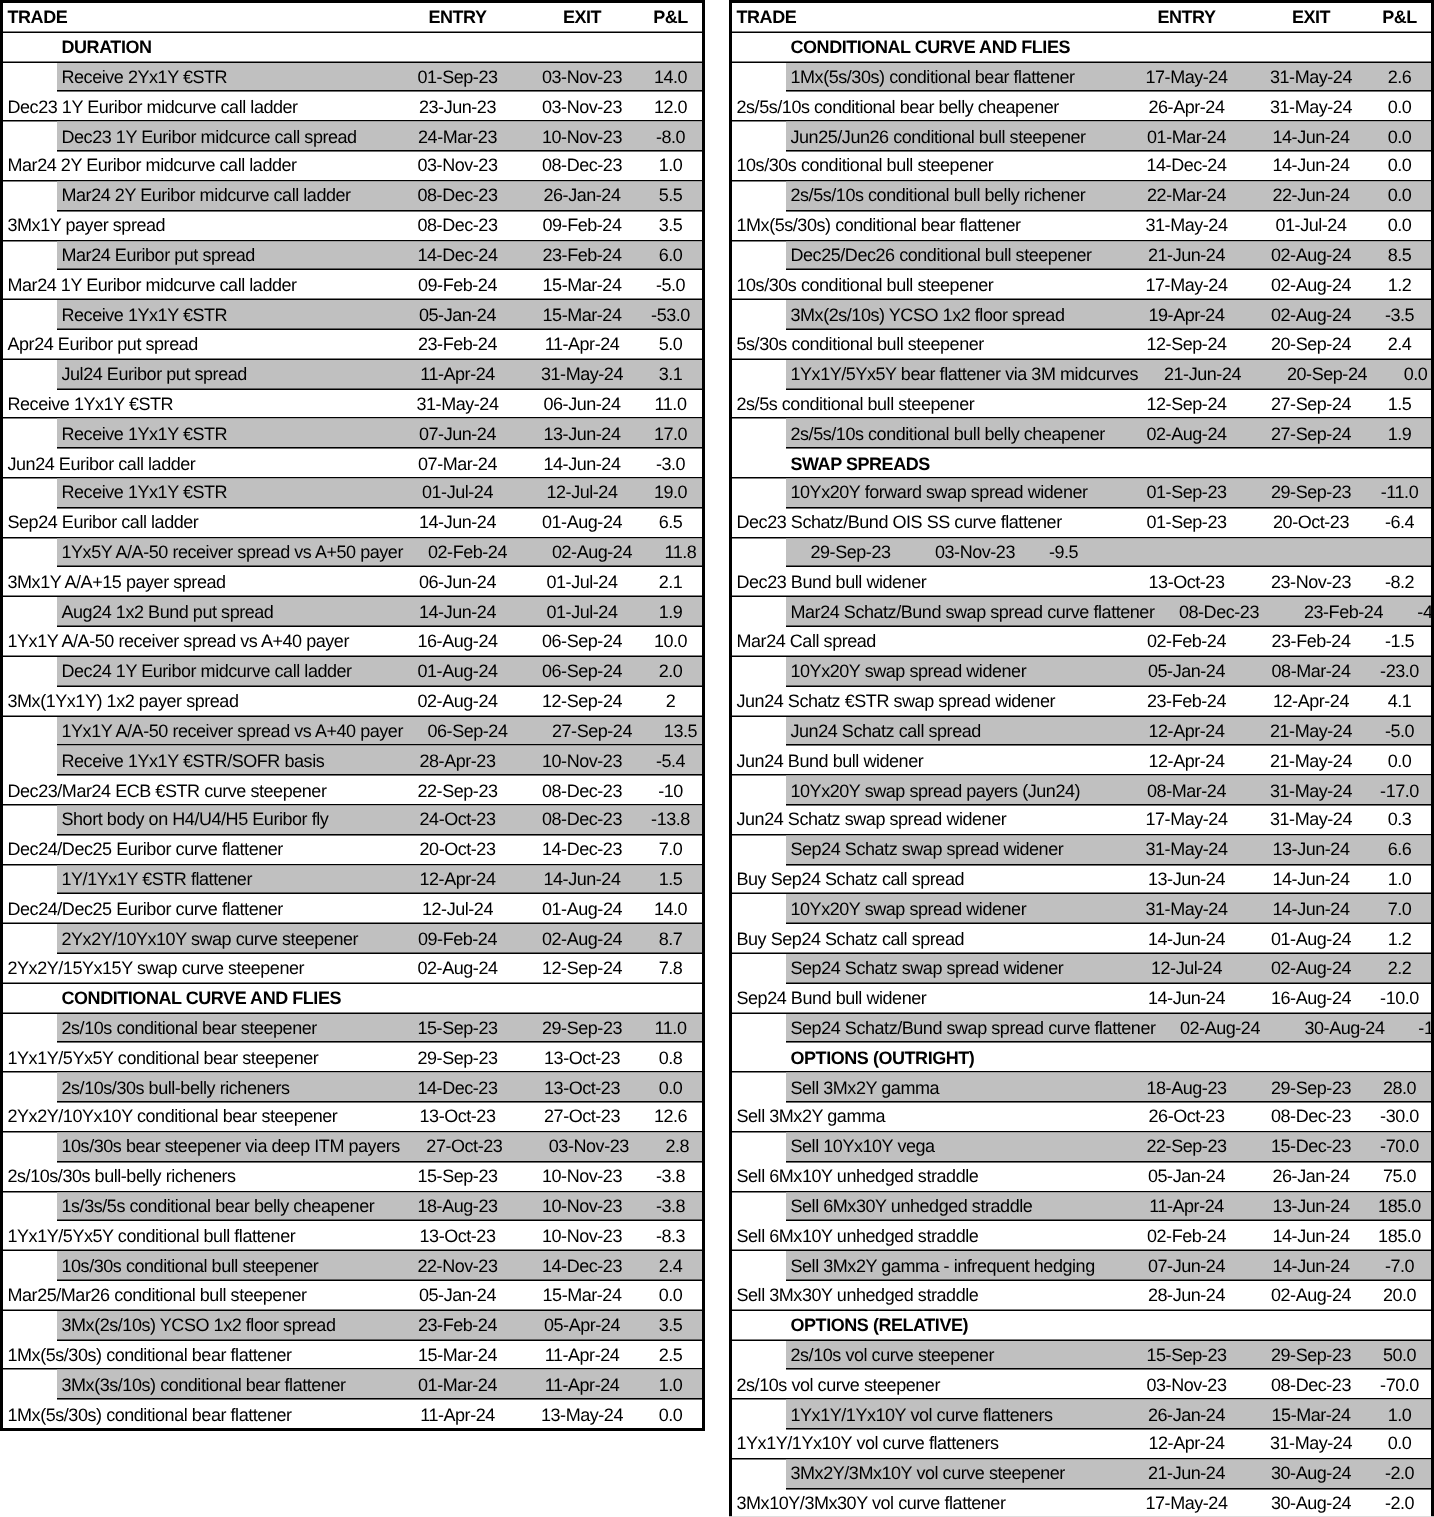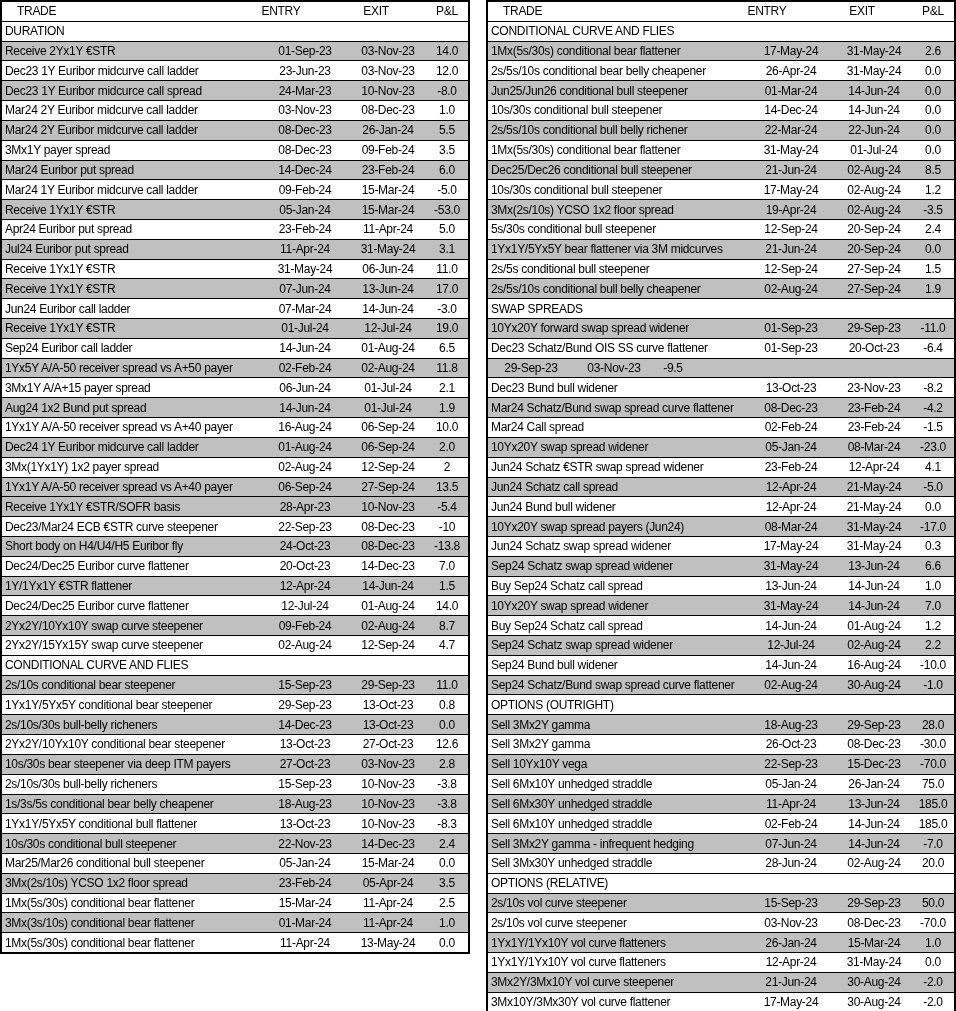--- a/index.html
+++ b/index.html
@@ -25,29 +25,29 @@
   .row{
     display:flex;
     align-items:center;
     height:18.82px;
     border-bottom:1px solid #000;
     box-sizing:content-box;
     white-space:nowrap;
     overflow:hidden;
   }
   .row:last-child{border-bottom:none;}
-  .row.header .cell{font-weight:normal;margin-left:12px;}
+  .row.header .cell{font-weight:bold;}
   .row.section{font-weight:bold;}
-  .row.shaded{background:#c0c0c0;}
+  .row.shaded{background:#c0c0c0;margin-left:36px;}
   .cell{box-sizing:border-box;overflow:visible;}
   .cell.trade{flex:1 1 auto;padding-left:3px;text-align:left;}
   .cell.entry{flex:0 0 86px;text-align:center;}
   .cell.exit{flex:0 0 80px;text-align:center;}
   .cell.pnl{flex:0 0 40px;text-align:center;padding-right:2px;}
-  .cell.section-title{flex:1 1 auto;padding-left:3px;font-weight:normal;}
+  .cell.section-title{flex:1 1 auto;padding-left:3px;font-weight:bold;margin-left:36px;}
 </style>
 </head>
 <body>
 
 <div class="page">
   <div class="tbl" id="left-table">
       <div class="row header">
         <div class="cell trade">TRADE</div>
         <div class="cell entry">ENTRY</div>
         <div class="cell exit">EXIT</div>
@@ -233,21 +233,21 @@
       <div class="row shaded">
         <div class="cell trade">2Yx2Y/10Yx10Y swap curve steepener</div>
         <div class="cell entry">09-Feb-24</div>
         <div class="cell exit">02-Aug-24</div>
         <div class="cell pnl">8.7</div>
       </div>
       <div class="row">
         <div class="cell trade">2Yx2Y/15Yx15Y swap curve steepener</div>
         <div class="cell entry">02-Aug-24</div>
         <div class="cell exit">12-Sep-24</div>
-        <div class="cell pnl">4.7</div>
+        <div class="cell pnl">7.8</div>
       </div>
       <div class="row section">
         <div class="cell section-title">CONDITIONAL CURVE AND FLIES</div>
       </div>
       <div class="row shaded">
         <div class="cell trade">2s/10s conditional bear steepener</div>
         <div class="cell entry">15-Sep-23</div>
         <div class="cell exit">29-Sep-23</div>
         <div class="cell pnl">11.0</div>
       </div>

